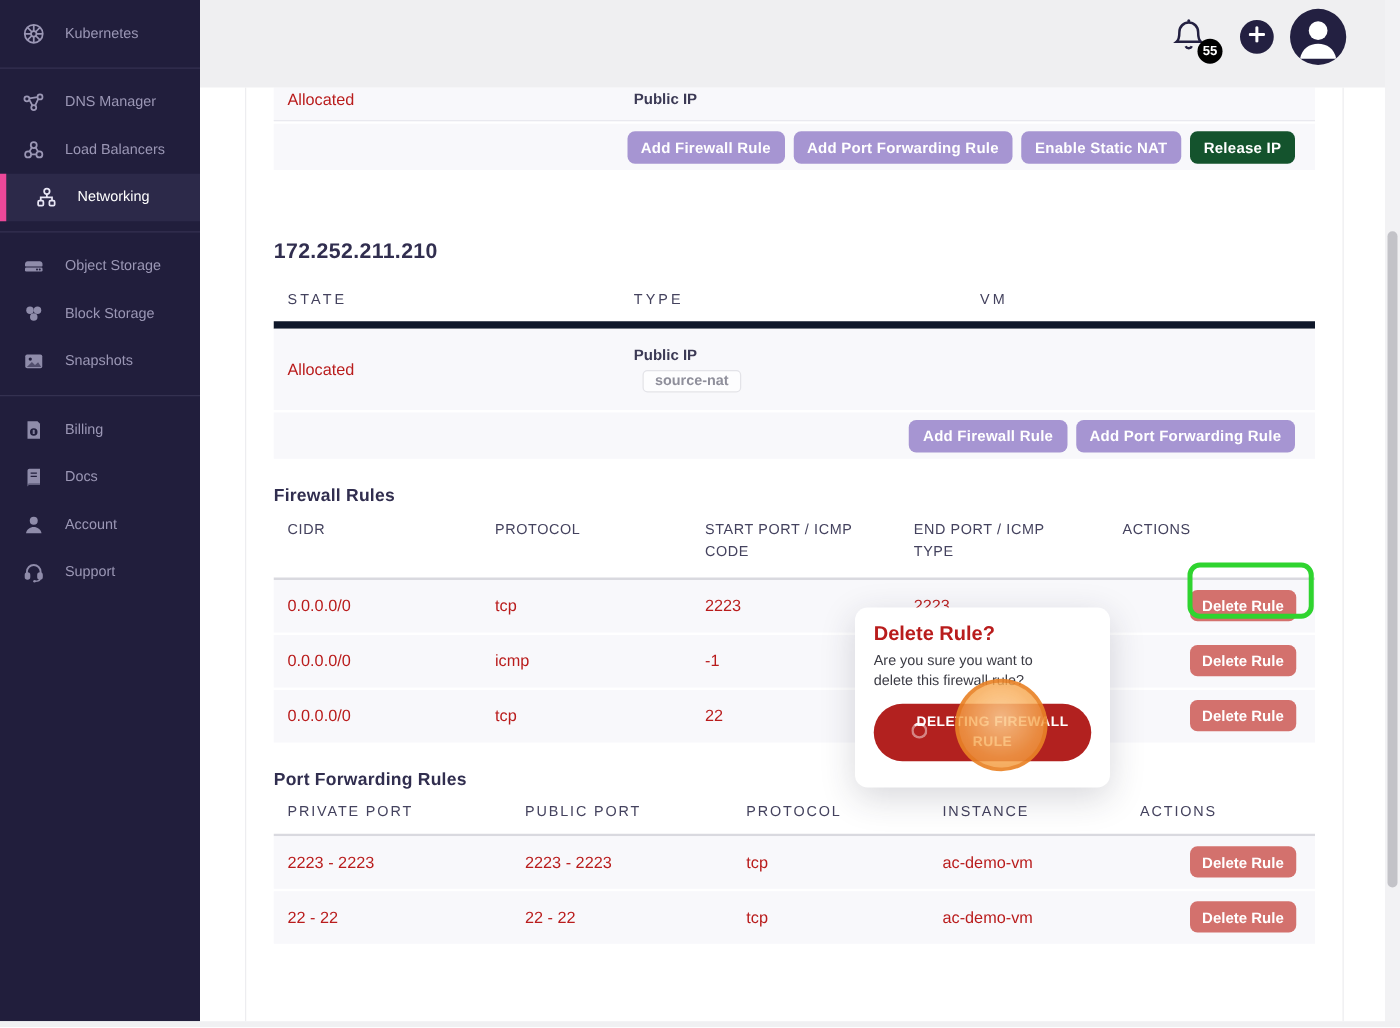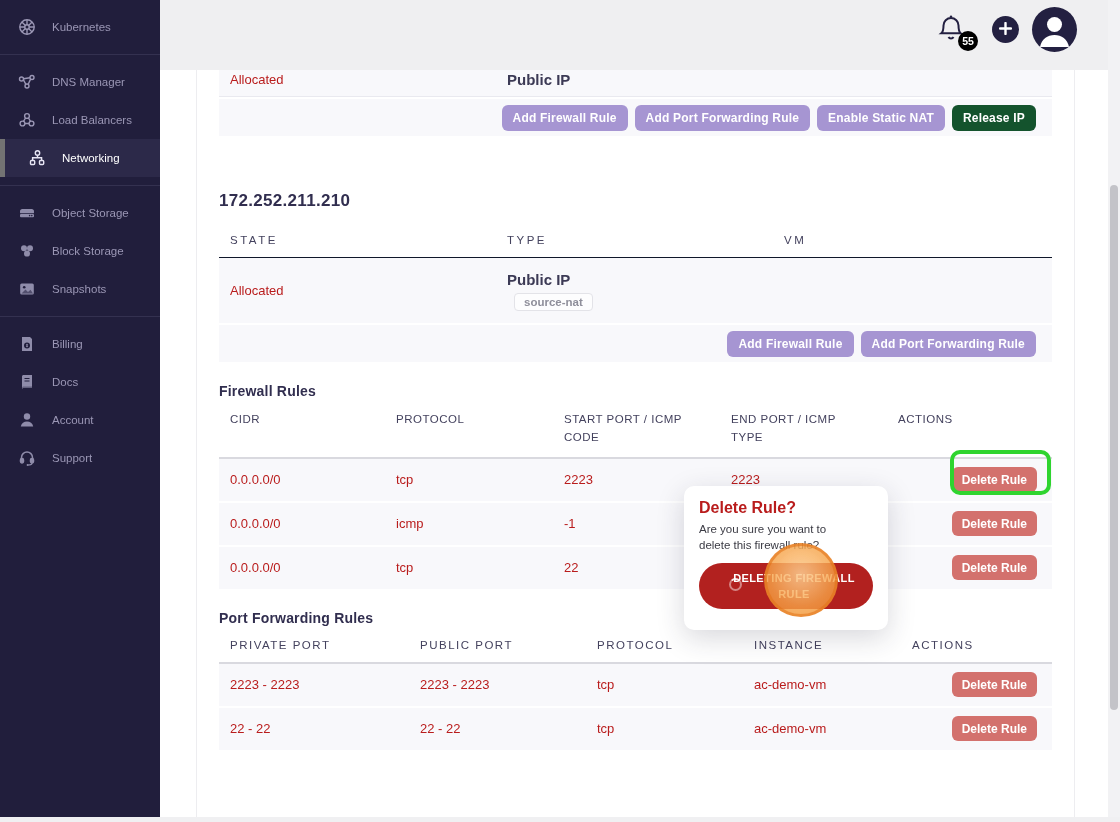--- a/index.html
+++ b/index.html
@@ -14,21 +14,21 @@
     background:#211e3c; color:#9b97b5; z-index:20;
   }
   .side-group { padding:8px 0; }
   .side-group + .side-group { border-top:1px solid #343150; }
   .side-item {
     display:flex; align-items:center; height:38px; padding-left:17px;
     font-size:11.5px; color:#9b97b5; cursor:pointer;
   }
   .side-item .icn { width:20px; height:20px; margin-right:15px; flex:0 0 20px; }
   .side-item.active {
-    background:#2c2949; color:#ffffff; border-left:5px solid #737373; padding-left:22px;
+    background:#2c2949; color:#ffffff; border-left:5px solid #ec4899; padding-left:22px;
   }
   .side-item.active .icn svg * { stroke:#e8e6f5; }
   .icn svg { display:block; }
   
   .topbar {
     position:absolute; left:160px; top:0; width:960px; height:70px;
     background:#efeff1; z-index:15;
   }
   .bell-wrap { position:absolute; left:776px; top:13px; width:34px; height:36px; cursor:pointer; }
   .badge {
@@ -60,25 +60,25 @@
   .btn {
     border:none; border-radius:6px; height:26px; padding:0 11px;
     color:#fff; font-weight:bold; font-size:12px; font-family:inherit; cursor:pointer;
     letter-spacing:.2px; white-space:nowrap;
   }
   .btn-purple { background:#a695d2; }
   .btn-red { background:#14532d; }
   .ip-heading { margin-top:55px; font-size:17px; font-weight:bold; color:#312e4f; letter-spacing:.3px; }
   .thead { display:grid; color:#44425e; font-size:11.5px; font-weight:500; }
   .t1-head { grid-template-columns:277px 277px 1fr; letter-spacing:2.5px; padding:14px 0 11px 0;
-    border-bottom:1px solid #0f172a; margin-top:9px; }
+    border-bottom:6px solid #0f172a; margin-top:9px; }
   .t1-row { display:grid; grid-template-columns:277px 277px 1fr; min-height:65px; align-items:center; }
   .gray-val { color:#b91c1c; font-size:13px; }
   .type-cell { padding:10px 0 10px 11px; }
-  .type-main { color:#3c3a55; font-size:15px; font-weight:bold; }
+  .type-main { color:#3c3a55; font-size:12px; font-weight:bold; }
   .tag {
     display:inline-block; margin-top:5px; margin-left:7px; padding:2px 9px;
     border:1px solid #e3e3e8; border-radius:4px; background:#fdfdfe;
     color:#8f8f9b; font-size:11.5px; font-weight:bold;
   }
   .section-title { font-size:14px; font-weight:bold; color:#312e4f; margin-top:21px; letter-spacing:.2px; }
   .fw-head { grid-template-columns:166px 168px 167px 167px 1fr; letter-spacing:.5px;
     padding:12px 0 10px 0; border-bottom:2px solid #d9d9df; line-height:1.55; }
   .fw-head .hcell { padding:0 20px 0 11px; }
   .fw-row { display:grid; grid-template-columns:166px 168px 167px 167px 1fr;

